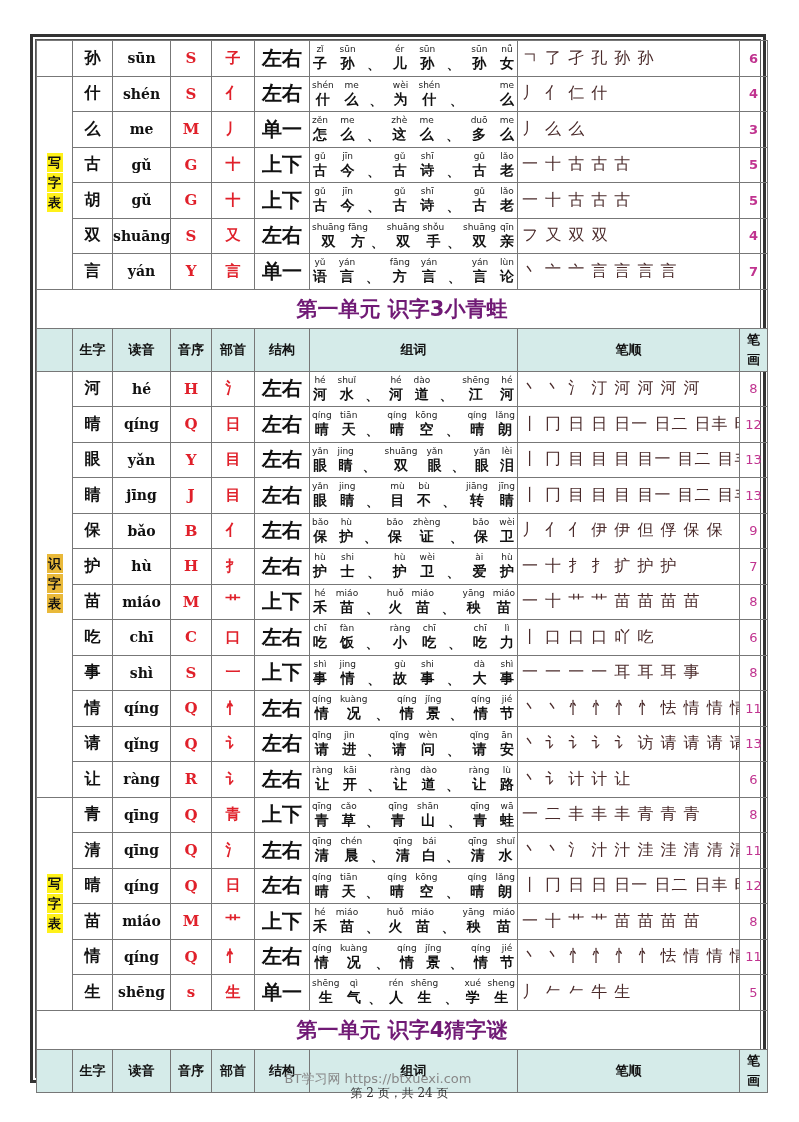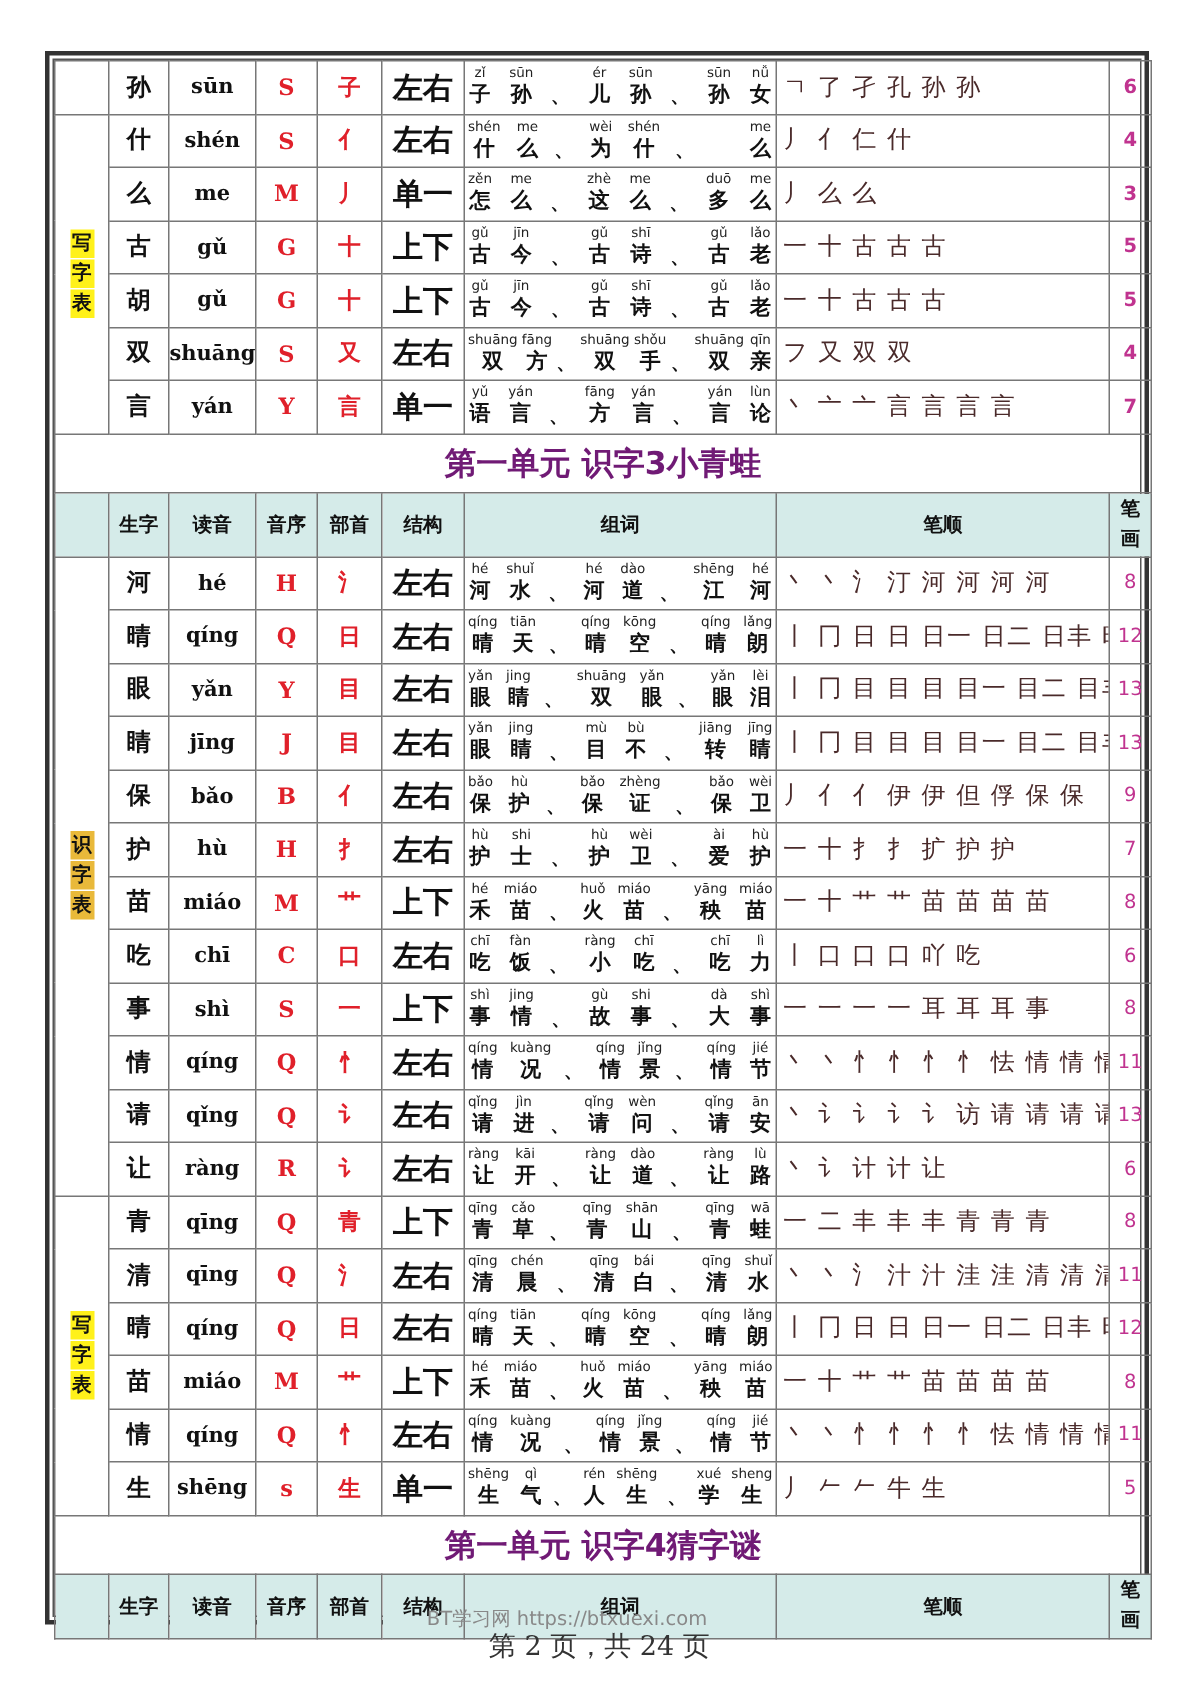--- a/index.html
+++ b/index.html
@@ -27,21 +27,21 @@
   .count.bold { font-weight:bold; }
   .side { vertical-align:middle; }
   .side span { display:block; width:16px; margin:0 auto 1px; font-size:13px; font-weight:bold; line-height:19px; }
   .yel span { background:#fff11a; }
   .gold span { background:#e9b93a; }
   tr.title td { height:38px; color:#701a75; font-size:21px; font-weight:bold; font-family:"DejaVu Sans", sans-serif; }
   tr.head td { height:42px; background:#d5ebe9; font-family:"DejaVu Sans", sans-serif; font-weight:bold; font-size:13px; color:#111; }
   .hstack span { display:block; line-height:20px; font-size:13px; }
   .footer { position:absolute; top:1070px; left:0; width:756px; text-align:center; font-size:13px; color:#888;
             font-family:"DejaVu Sans", sans-serif; }
-  .footer2 { position:absolute; top:1085px; left:0; width:799px; text-align:center; font-size:18px; color:#333; }
+  .footer2 { position:absolute; top:1085px; left:0; width:799px; text-align:center; font-size:12px; color:#333; }
 </style>
 </head>
 <body>
 
 <div class="frame">
   <div class="inner">
     <table>
       <colgroup>
         <col style="width:36px">
           <col style="width:40px">

